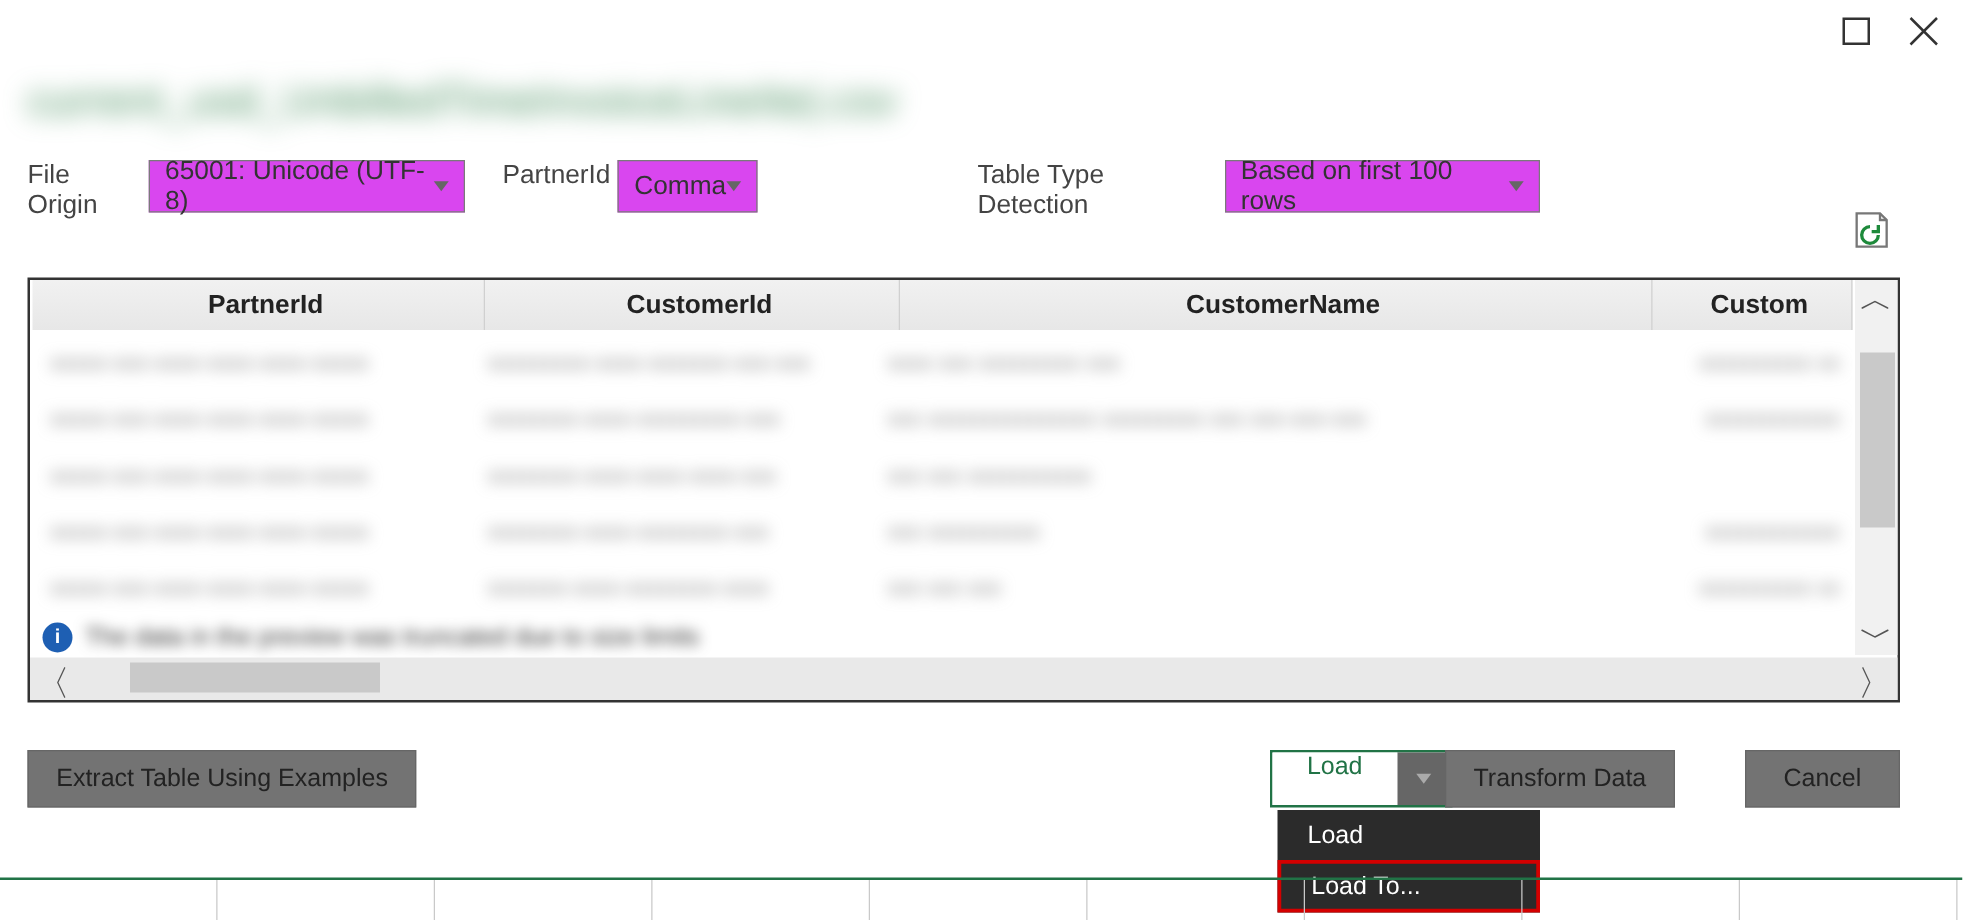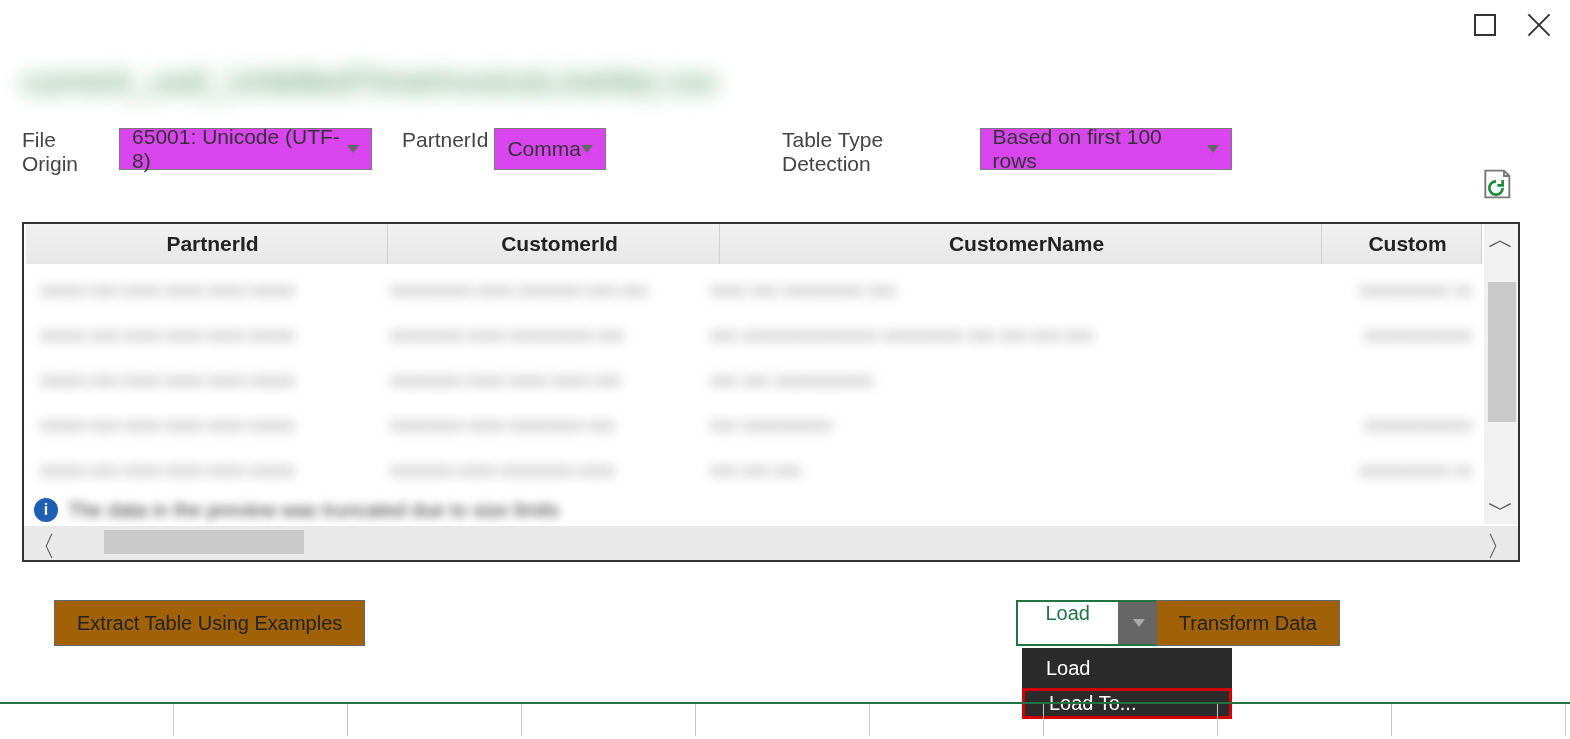--- a/index.html
+++ b/index.html
@@ -50,32 +50,32 @@
     .info-bar { position:absolute; left:10px; bottom:38px; display:flex; align-items:center; gap:10px; }
     .info-dot { width:24px; height:24px; border-radius:50%; background:#1e5fb3; color:#fff; font-weight:700; display:flex; align-items:center; justify-content:center; font-size:16px; }
     .info-text { font-size:20px; color:#333; filter: blur(5px); }
 
     .hscroll { position:absolute; left:0; right:0; bottom:0; height:34px; background:#e9e9e9; }
     .h-arrow-l { position:absolute; left:4px; top:2px; font-size:28px; color:#555; }
     .h-arrow-r { position:absolute; right:4px; top:2px; font-size:28px; color:#555; }
     .hthumb { position:absolute; left:80px; top:4px; width:200px; height:24px; background:#c9c9c9; }
 
     .button-row { position:absolute; left:22px; top:600px; width:1498px; height:50px; }
-    .btn { height:46px; border:1px solid #666; background:#a16207; font-size:20px; color:#222; display:inline-flex; align-items:center; justify-content:center; padding:0 22px; cursor:pointer;margin-left:32px; }
+    .btn { height:46px; border:1px solid #666; background:#737373; font-size:20px; color:#222; display:inline-flex; align-items:center; justify-content:center; padding:0 22px; cursor:pointer; }
     .btn-extract { position:absolute; left:0; top:0; }
     .btn-load-wrap { position:absolute; right:358px; top:0; display:flex; border:2px solid #217346; }
     .btn-load { border:none; color:#217346; padding:0 28px; height:42px; font-size:20px; background:#fff; }
     .btn-load-caret { width:42px; height:42px; background:#666; display:flex; align-items:center; justify-content:center; }
     .btn-load-caret .caret-down { border-top-color:#aaa; }
     .btn-transform { position:absolute; right:180px; top:0; }
     .btn-cancel { position:absolute; right:0; top:0; padding:0 30px; }
 
     .dropdown-menu { position:absolute; right:338px; top:648px; width:210px; background:#2b2b2b; }
     .dd-item { height:40px; color:#fff; font-size:20px; display:flex; align-items:center; padding:0 24px; cursor:pointer; }
-    .dd-item.highlight { border:3px solid #d40000; height:31px; }
+    .dd-item.highlight { border:3px solid #d40000; height:42px; }
 
     .bottom-sheet-row { position:absolute; left:0; right:0; top:702px; height:34px; border-top:2px solid #217346; display:flex; }
     .bottom-sheet-row > div { width:174px; border-right:1px solid #c9c9c9; height:100%; }
   </style>
 </head>
 <body>
 
 <div class="window-controls">
   <span class="wc-restore"></span>
   <span class="wc-close"></span>
@@ -178,20 +178,21 @@
   <div class="btn btn-extract">Extract Table Using Examples</div>
 
   <div class="btn-load-wrap">
     <div class="btn-load">Load</div>
     <div class="btn-load-caret">
       <span class="caret-down"></span>
     </div>
   </div>
 
   <div class="btn btn-transform">Transform Data</div>
+  <div class="btn btn-cancel">Cancel</div>
 </div>
 
 <div class="dropdown-menu">
   <div class="dd-item">Load</div>
   <div class="dd-item highlight">Load To...</div>
 </div>
 
 <div class="bottom-sheet-row">
   <div></div>
     <div></div>

